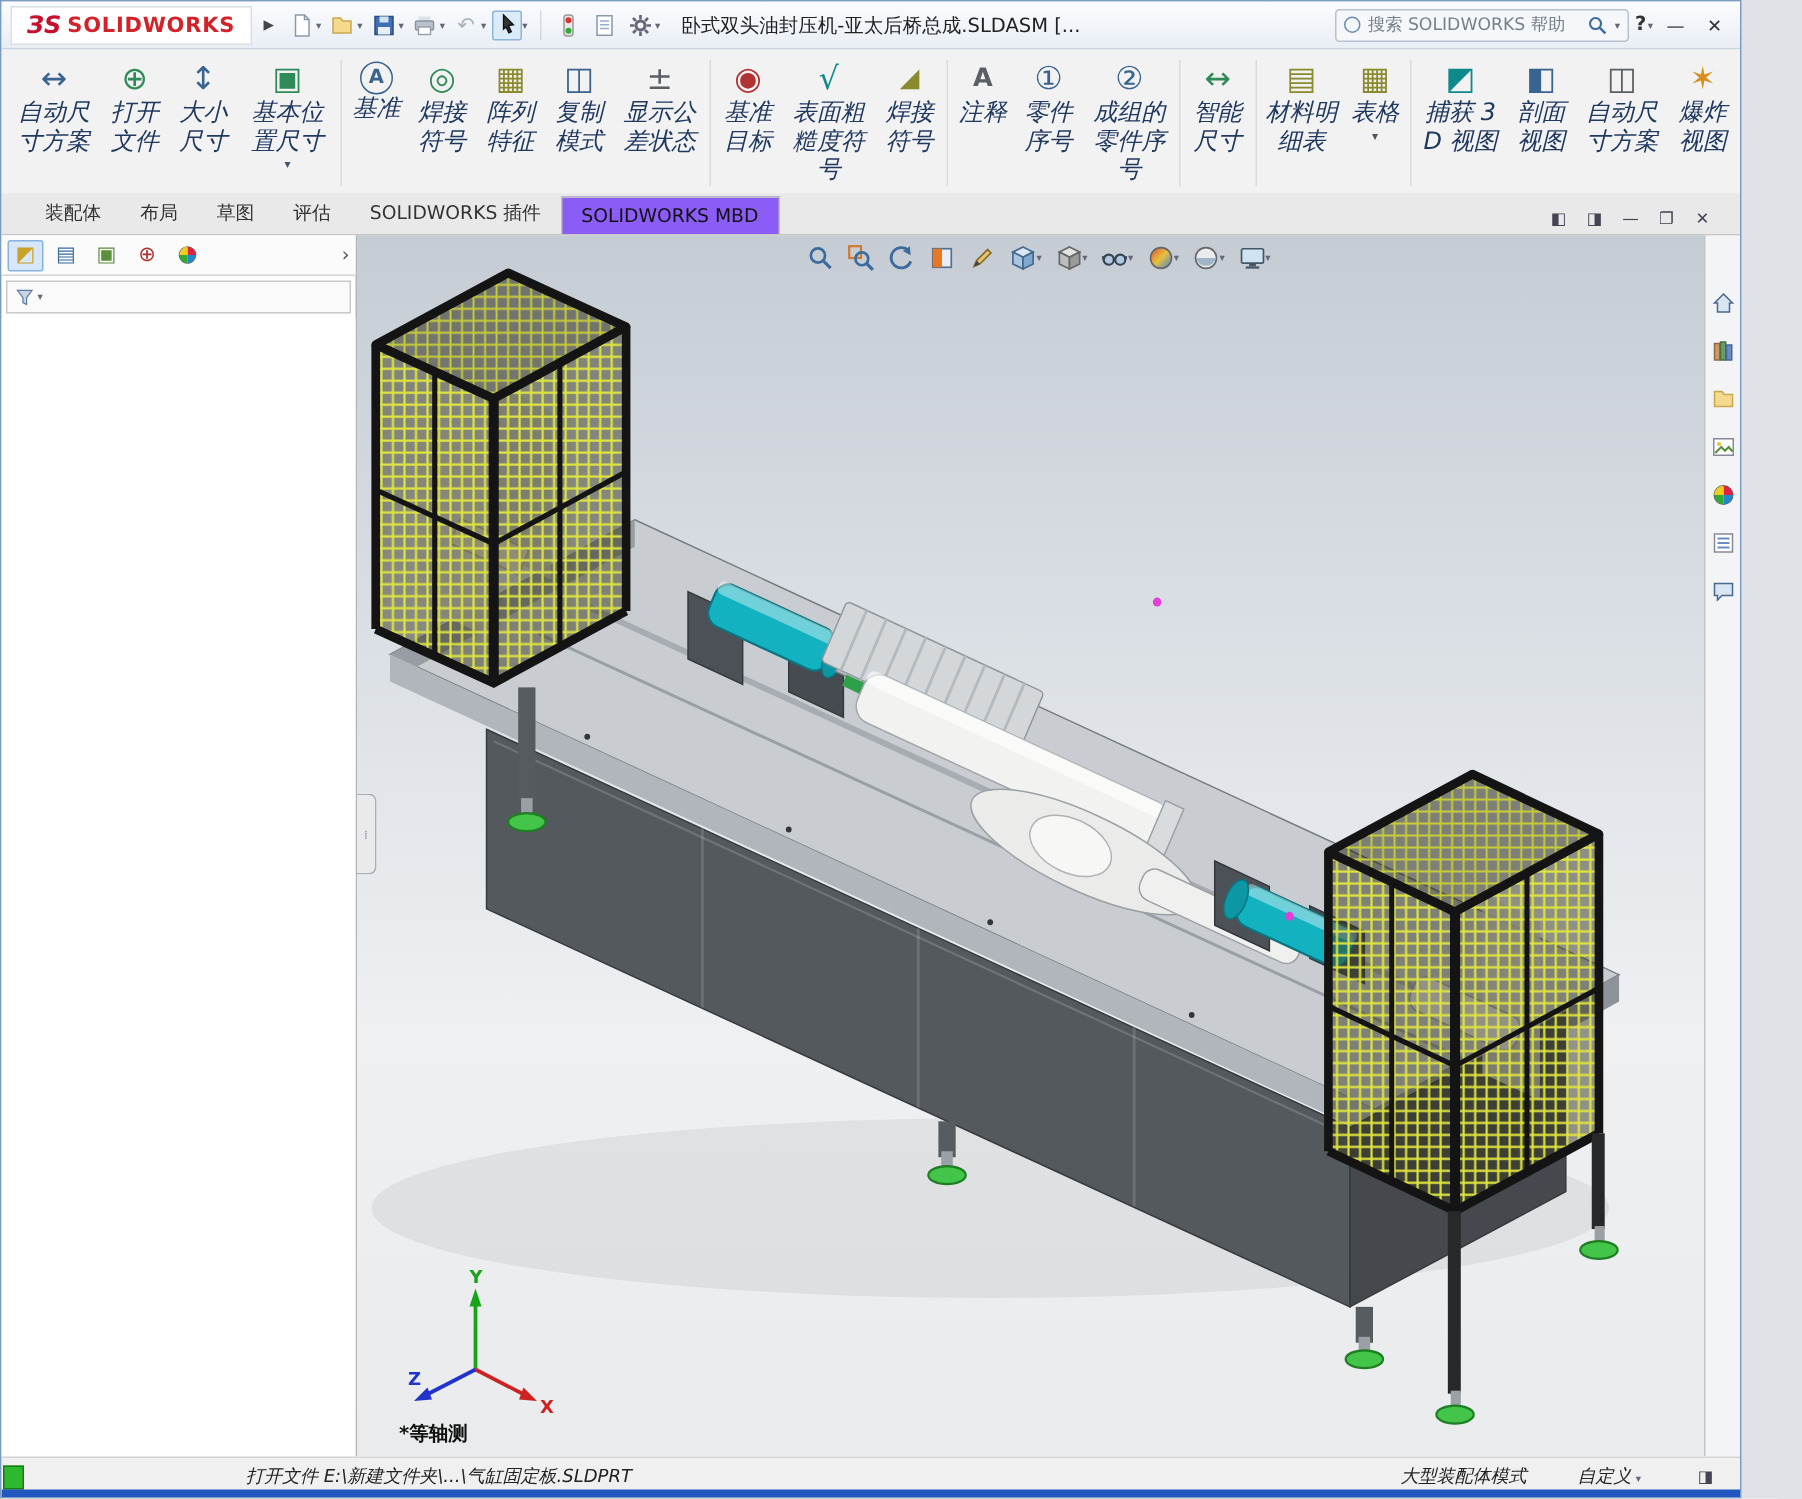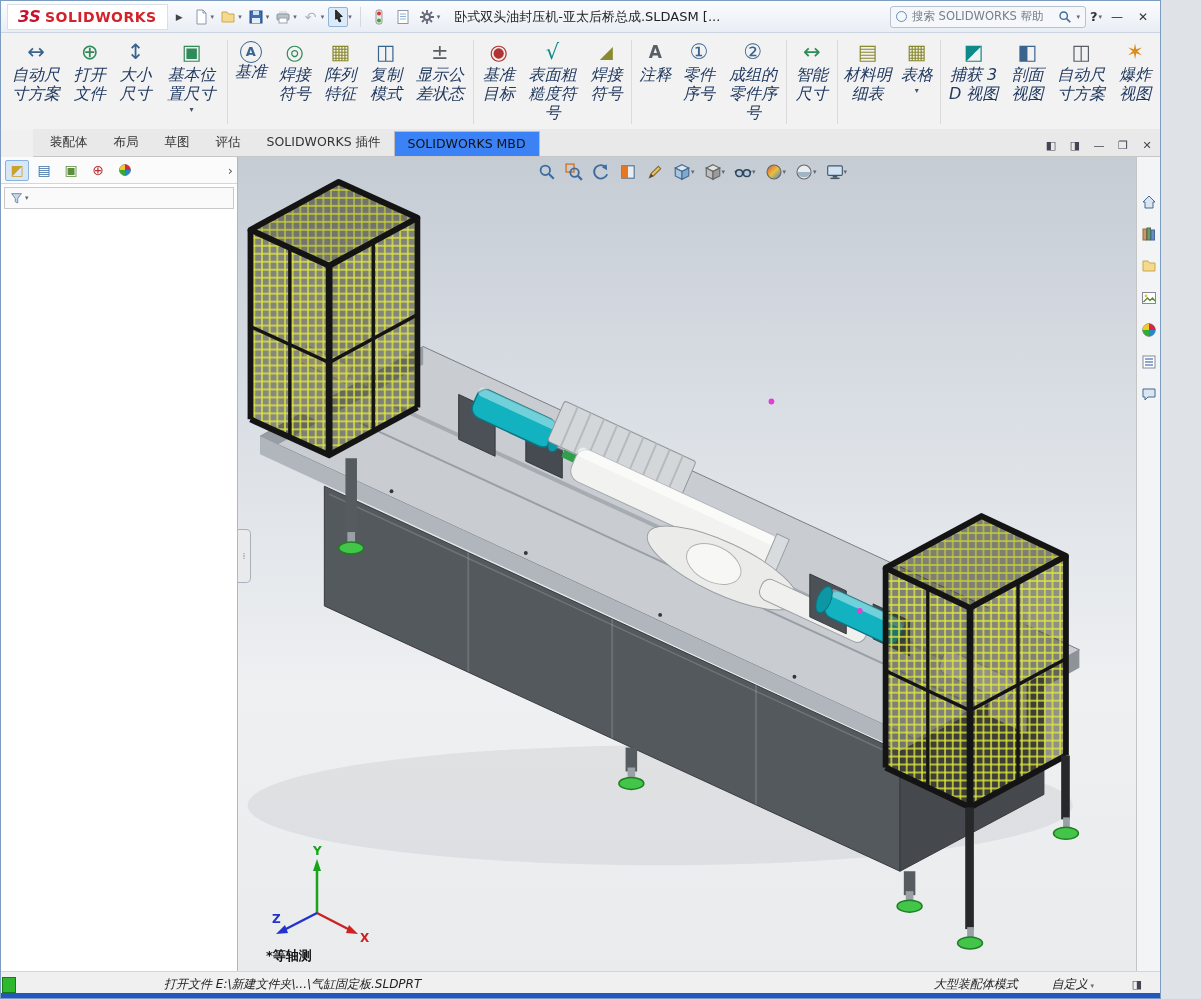--- a/index.html
+++ b/index.html
@@ -43,23 +43,23 @@
   .rdrop { font-size:8px; color:#456; margin-top:1px; }
   .rsep { width:1px; background:#dadada; margin:5px 2px; flex:0 0 1px; }
   .c-blue{color:#39648f} .c-green{color:#2f8b57} .c-teal{color:#0e8a8a} .c-gray{color:#5a5f66}
   .c-olive{color:#8a8a2e} .c-red{color:#b23333} .c-orange{color:#d98f1f}
   .g-circ { border:1.5px solid #39648f; border-radius:50%; width:22px; height:22px; line-height:20px;
             font-size:13px; margin-top:3px; text-align:center; color:#39648f; font-weight:bold;}
   .g-note { font-weight:bold; font-size:17px; }
 
   
   .tabrow { height:28px; flex:0 0 28px; background:#e9e9e9; border-bottom:1px solid #c6c6c6;
-            display:flex; align-items:flex-end; padding:0 4px;margin-left:32px; }
+            display:flex; align-items:flex-end; padding:0 16px; }
   .ctab { padding:4px 13px 5px; font-size:12.5px; color:#333; white-space:nowrap; }
-  .ctab.active { background:#3b82f6; border:1px solid #bdbdbd; border-bottom:none; color:#111; }
+  .ctab.active { background:#8b5cf6; border:1px solid #bdbdbd; border-bottom:none; color:#111; }
   .tabrow-right { margin-left:auto; display:flex; align-items:center; gap:6px; padding-bottom:4px; }
   .dwin-btn { font-size:11px; color:#445; width:18px; text-align:center; }
 
   
   .main { height:814px; flex:0 0 814px; display:flex; }
 
   .fpanel { width:237px; flex:0 0 237px; background:#fff; border-right:1px solid #b5b5b5;
             display:flex; flex-direction:column; }
   .fp-tabs { height:27px; display:flex; align-items:center; gap:3px; padding:2px 4px;
              border-bottom:1px solid #d6d6d6; background:#fbfbfb; }

